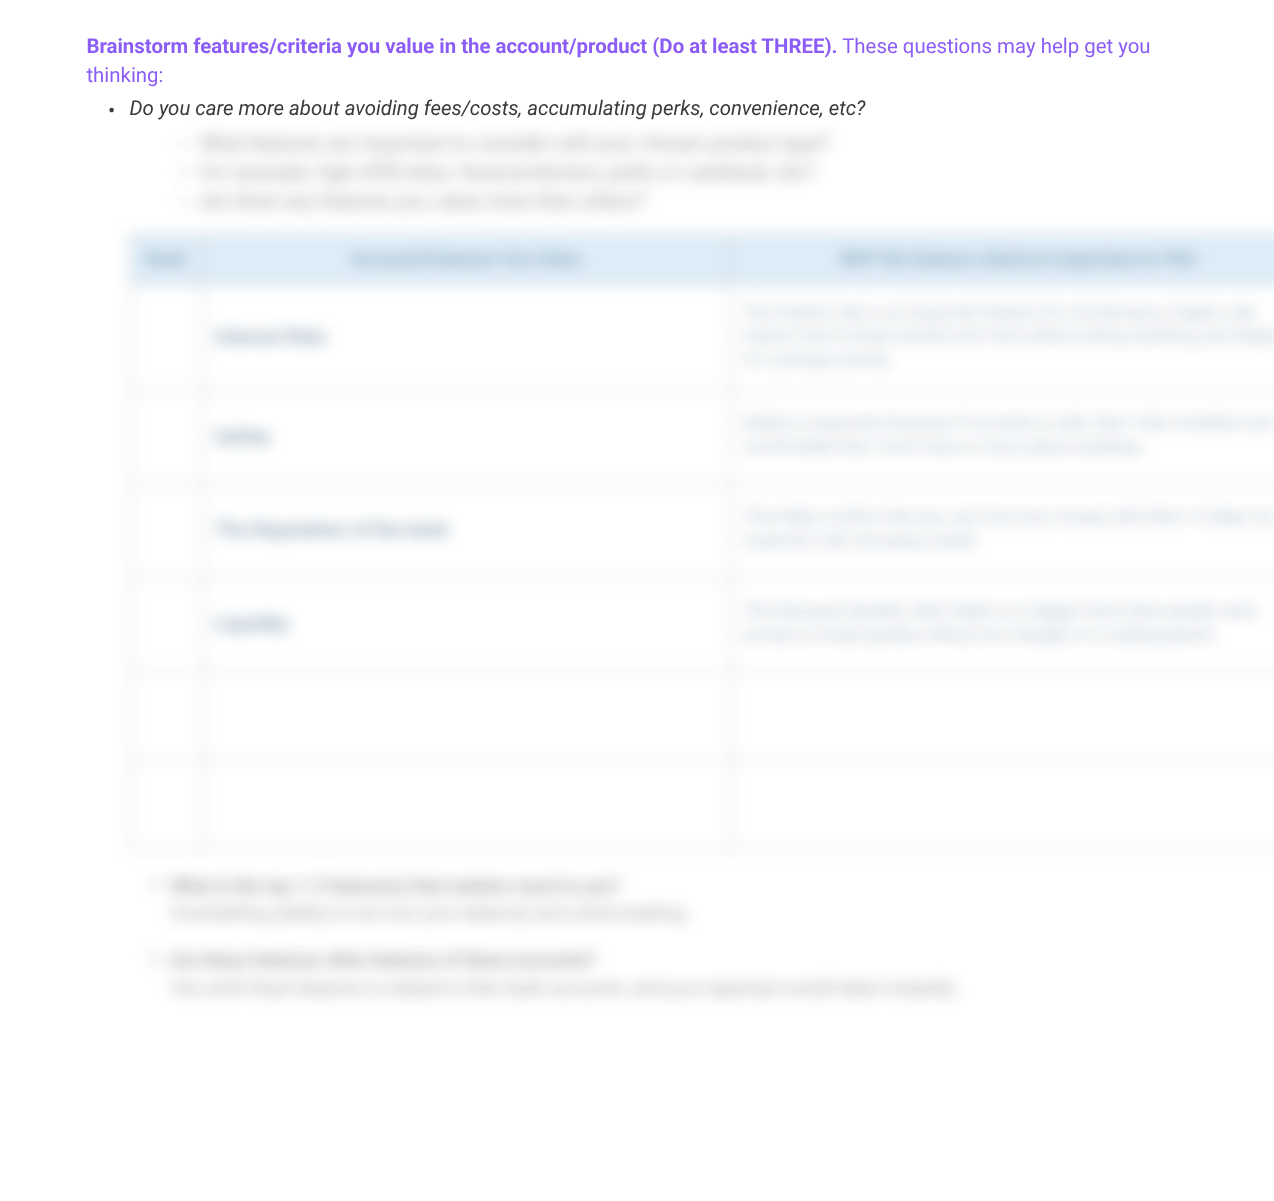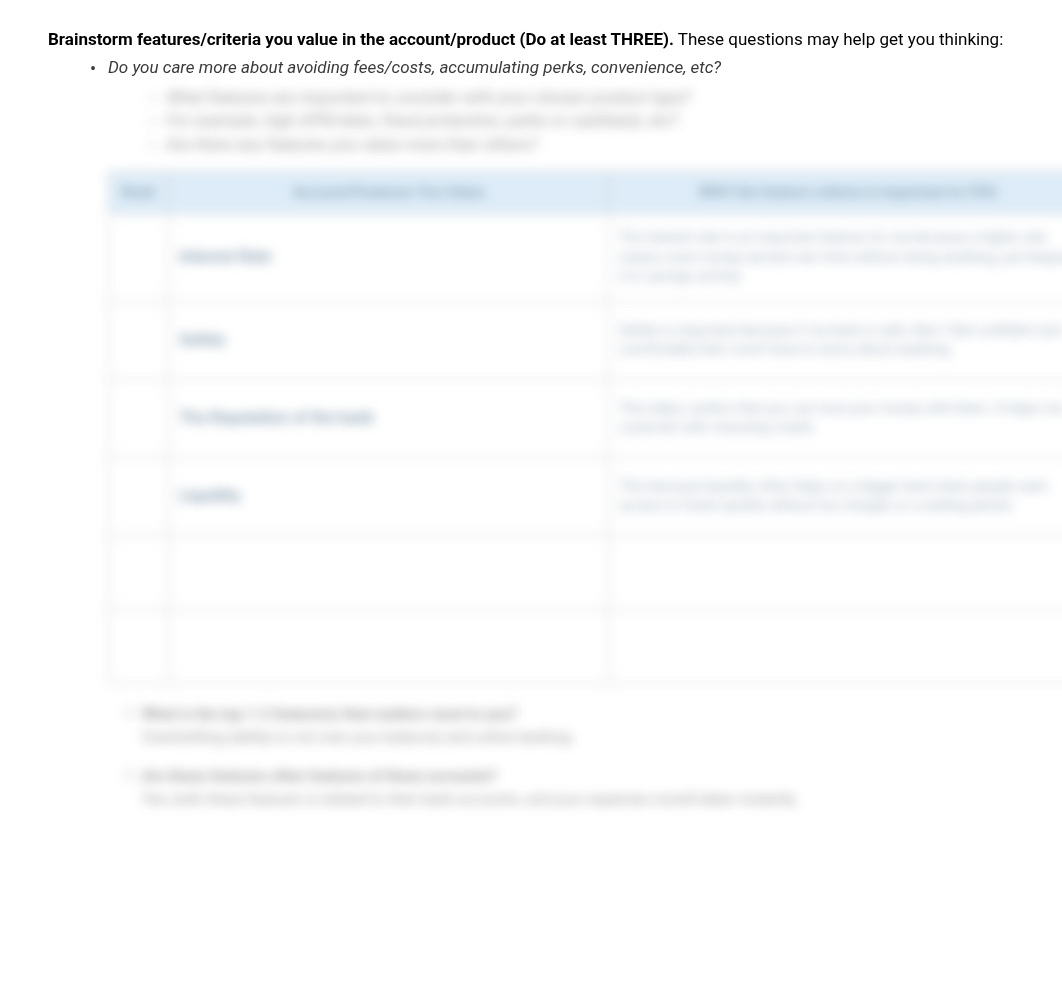--- a/index.html
+++ b/index.html
@@ -12,21 +12,22 @@
       background: #fff;
       width: 1062px;
       height: 1001px;
       padding: 28px 48px;
       overflow: hidden;
       position: relative;
     }
     .heading-line {
       font-size: 17px;
       line-height: 1.4;
-      color: #000000;
+      color: #8b5cf6;
+      margin-left: 24px;
     }
     .heading-bold {
       font-weight: 700;
     }
     .bullet-list {
       list-style: none;
       margin-top: 4px;
     }
     .bullet-list > li {
       position: relative;

